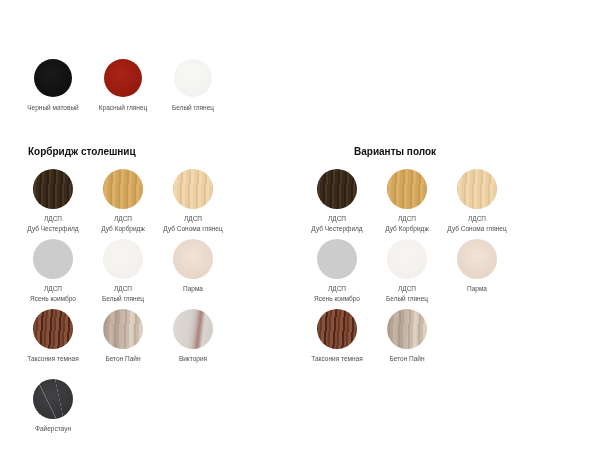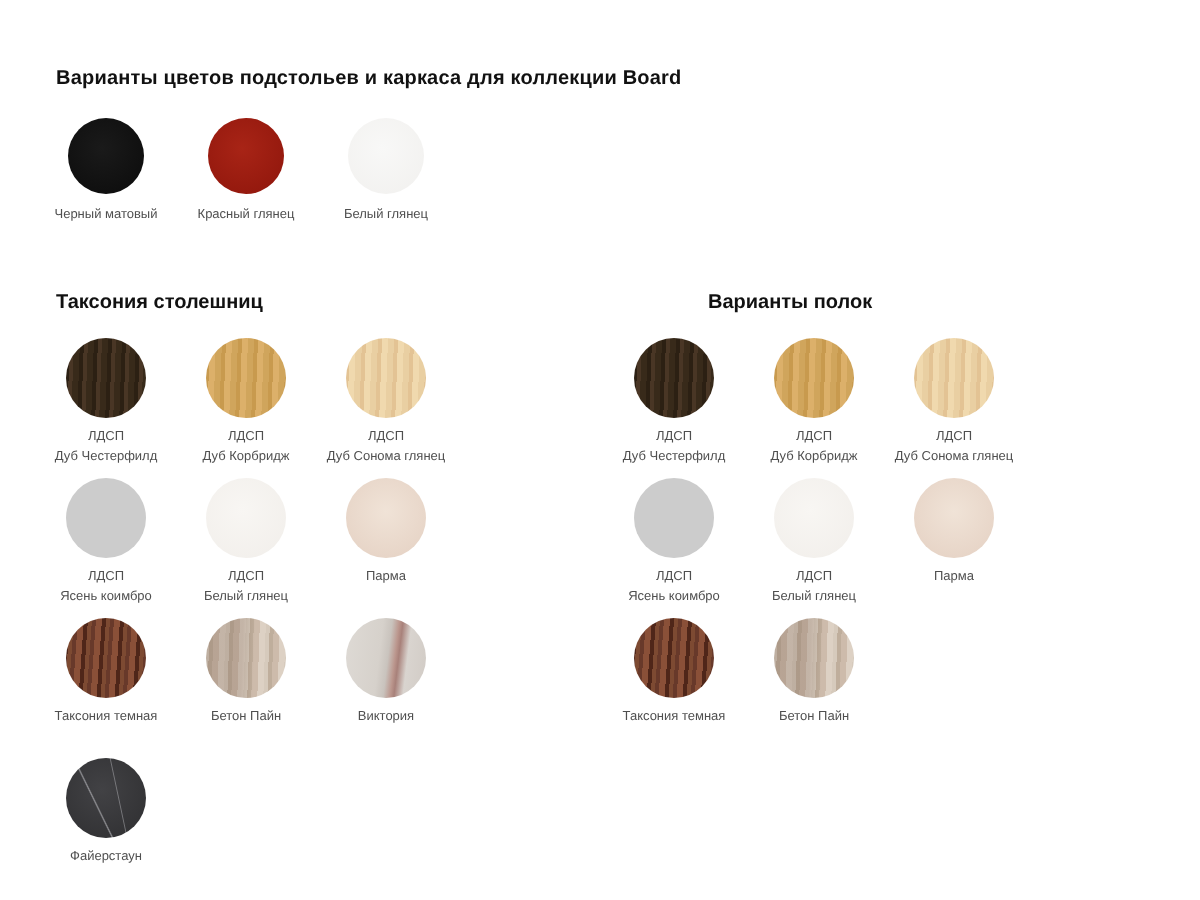--- a/index.html
+++ b/index.html
@@ -44,38 +44,37 @@
   .tx-parma{background:radial-gradient(circle at 50% 42%, #f0e3d7, #e4d0c2);}
   .tx-taxonia{background:repeating-linear-gradient(94deg,#4f2619 0 2px,#7d4a32 2px 4px,#68392a 4px 6px,#8a5038 6px 9px);}
   .tx-beton{background:linear-gradient(92deg, rgba(120,95,80,.25) 45%, rgba(120,95,80,0) 60%),repeating-linear-gradient(92deg,#d6cabc 0 2px,#bfae9c 2px 4px,#cdbbab 4px 7px,#ddd1c4 7px 10px);}
   .tx-victoria{background:linear-gradient(97deg,#dedad5 0%,#d6d1cb 42%,#c9c3bd 52%,#bb968d 60%,#a8817a 64%,#d9d4cf 74%,#d1cbc5 100%);}
   .tx-firestone{background:linear-gradient(64deg, rgba(210,210,215,0) 38%, rgba(210,210,215,.55) 39.2%, rgba(210,210,215,0) 40.4%),linear-gradient(78deg, rgba(190,190,195,0) 62%, rgba(190,190,195,.45) 63%, rgba(190,190,195,0) 64%),radial-gradient(circle at 45% 40%, #424245, #2e2e30);}
 </style>
 </head>
 <body>
 
 <div class="page">
-  <div class="title">Варианты цветов подстольев и каркаса для коллекции Board</div>
 
   <div class="grid grid-top">
       <div class="cell">
         <div class="circle tx-black"></div>
         <div class="lbl">Черный матовый</div>
       </div>
       <div class="cell">
         <div class="circle tx-red"></div>
         <div class="lbl">Красный глянец</div>
       </div>
       <div class="cell">
         <div class="circle tx-white"></div>
         <div class="lbl">Белый глянец</div>
       </div>
     </div>
 
-  <div class="section-title st-left">Таксония столешниц</div>
+  <div class="section-title st-left">Корбридж столешниц</div>
 
   <div class="grid grid-left">
       <div class="cell">
         <div class="circle tx-oak-dark"></div>
         <div class="lbl">ЛДСП</div>
         <div class="lbl">Дуб Честерфилд</div>
       </div>
       <div class="cell">
         <div class="circle tx-oak"></div>
         <div class="lbl">ЛДСП</div>

